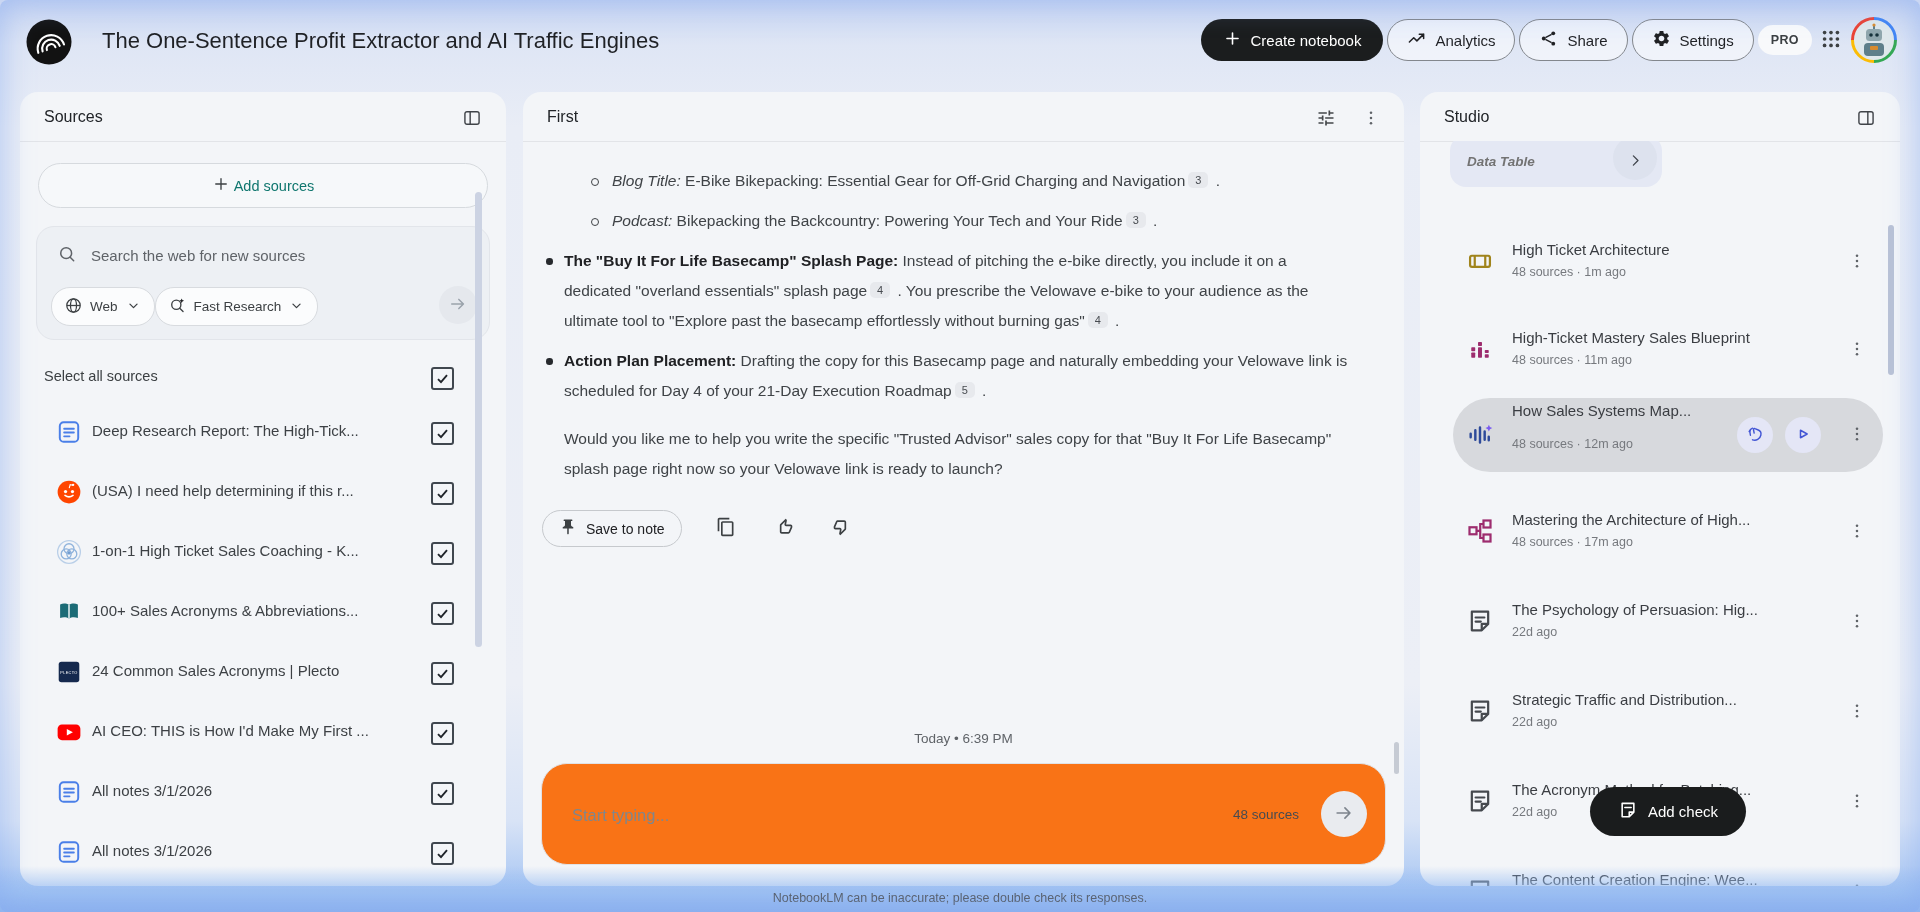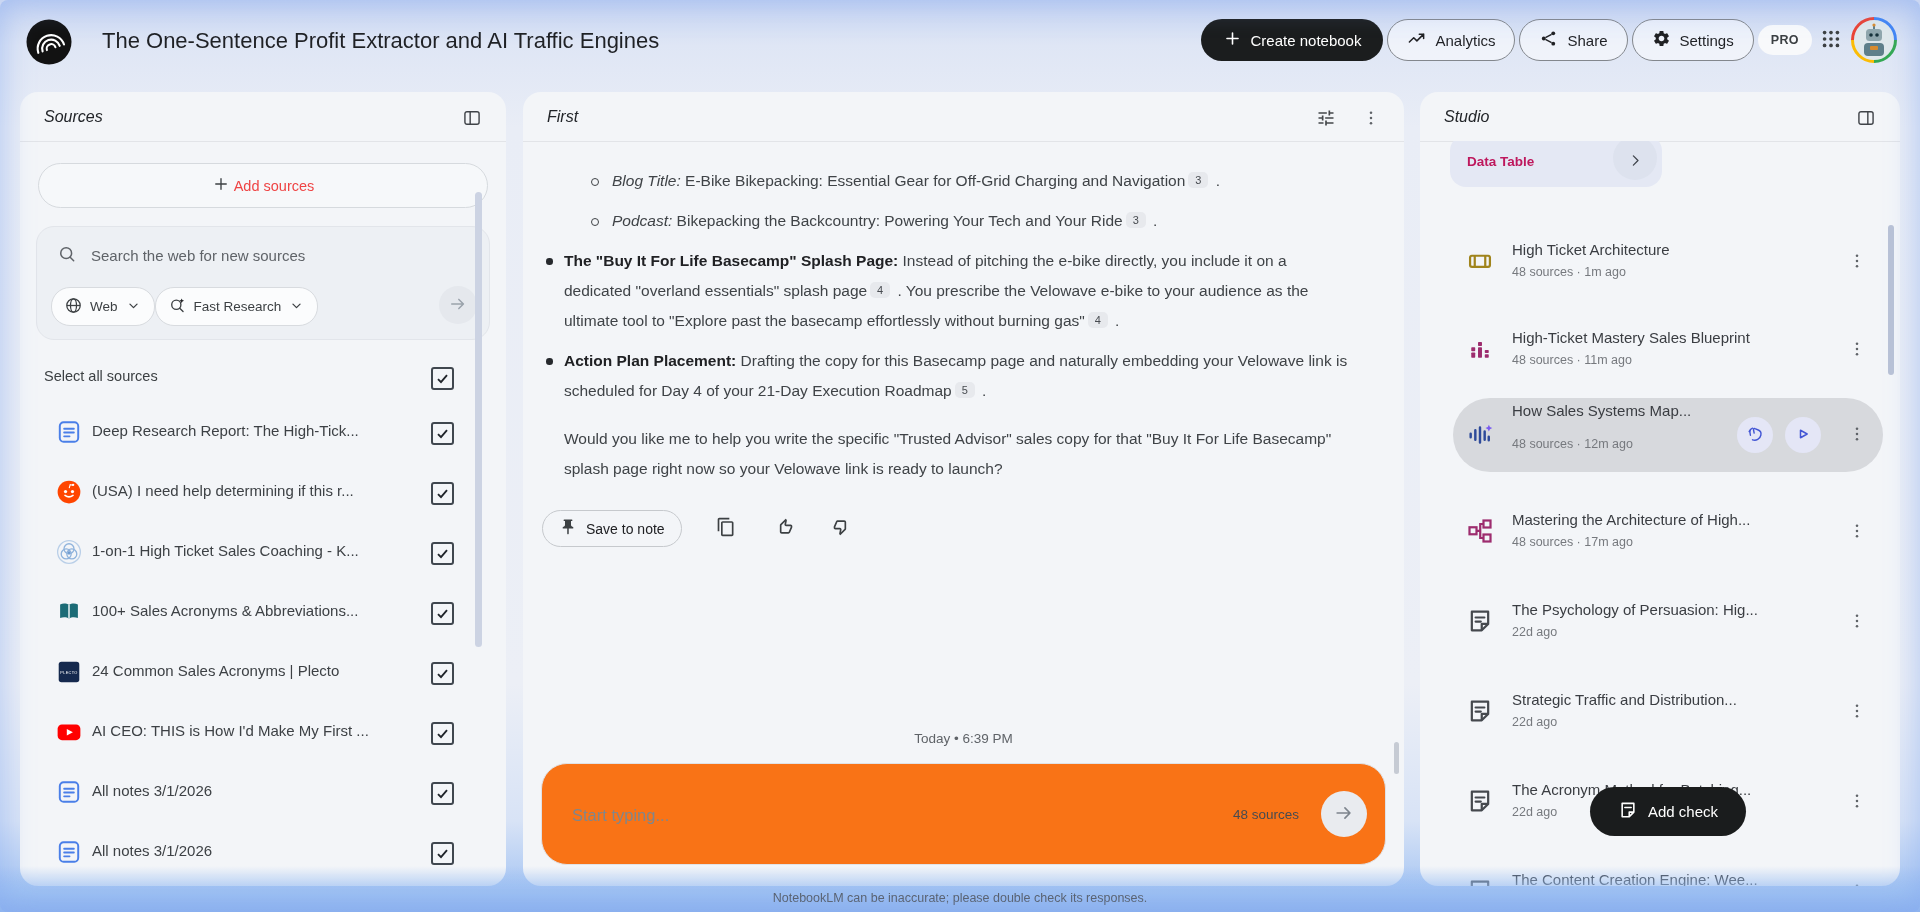--- a/index.html
+++ b/index.html
@@ -23,27 +23,27 @@
   .pro{height:30px;display:flex;align-items:center;padding:0 13px;border-radius:15px;background:#f8f9fb;
     font-size:12.5px;font-weight:bold;color:#3c4043;letter-spacing:.4px;}
   .iconbtn{background:none;border:none;padding:4px;cursor:pointer;display:flex;align-items:center;justify-content:center;}
   .avatar{width:48px;height:48px;border-radius:50%;overflow:hidden;}
 
   
   .panel{position:absolute;top:92px;height:794px;background:#f3f5f8;border-radius:18px;}
   .panel.sources{left:20px;width:486px;}
   .panel.chat{left:523px;width:881px;}
   .panel.studio{left:1420px;width:480px;}
-  .panel-head{position:relative;height:49px;border-bottom:1px solid #e2e4e8;display:flex;align-items:center;padding:0 24px;font-style:italic;}
+  .panel-head{position:relative;height:49px;border-bottom:1px solid #e2e4e8;display:flex;align-items:center;padding:0 24px;}
   .panel-title{font-size:16px;color:#212428;}
   .head-right{position:absolute;right:20px;top:12px;display:flex;gap:18px;}
 
   
   .add-sources{position:absolute;top:71px;left:18px;right:18px;height:45px;border:1px solid #d6dade;border-radius:23px;
-    background:#f6f8fa;display:flex;align-items:center;justify-content:center;gap:4px;font-size:14.5px;color:#ef4444;cursor:pointer;}
+    background:#f6f8fa;display:flex;align-items:center;justify-content:center;gap:4px;font-size:14.5px;color:#0f766e;cursor:pointer;}
   .search-card{position:absolute;top:134px;left:16px;right:16px;height:112px;background:#edf0f4;
     border:1px solid #e2e5ea;border-radius:18px;}
   .search-row{display:flex;align-items:center;gap:14px;padding:17px 0 0 20px;font-size:15px;color:#5f6368;}
   .chips{position:absolute;left:14px;bottom:13px;display:flex;align-items:center;}
   .chip{height:37px;border:1px solid #d8dbdf;background:#fbfcfd;border-radius:19px;display:flex;align-items:center;
     gap:7px;padding:0 12px;font-size:13.5px;color:#3c4043;cursor:pointer;white-space:nowrap;}
   .go{position:absolute;right:12px;bottom:15px;width:38px;height:38px;border-radius:50%;background:#e5e8ed;
     display:flex;align-items:center;justify-content:center;border:none;cursor:pointer;}
   .select-all{position:absolute;top:276px;left:24px;font-size:14.5px;color:#3c4043;}
   .cb{position:absolute;right:52px;width:19px;height:19px;border:2px solid #40474f;border-radius:3px;
@@ -76,21 +76,21 @@
     font-size:16.5px;color:#202124;font-family:"Liberation Sans","DejaVu Sans",sans-serif;}
   .input-box input::placeholder{color:#80868b;}
   .count{position:absolute;right:86px;top:50%;transform:translateY(-50%);font-size:13.5px;color:#474b50;}
   .send{position:absolute;right:18px;top:50%;transform:translateY(-50%);width:46px;height:46px;border-radius:50%;
     background:#e9ebef;border:none;display:flex;align-items:center;justify-content:center;cursor:pointer;}
   .chat-thumb{position:absolute;right:5px;bottom:112px;width:5px;height:32px;background:#c6cbd4;border-radius:3px;}
 
   
   .studio-body{position:absolute;top:49px;left:0;right:0;bottom:0;overflow:hidden;}
   .data-chip{position:absolute;top:-6px;left:30px;height:52px;width:212px;background:#e4e8f4;border-radius:16px;
-    display:flex;align-items:center;padding-left:17px;box-sizing:border-box;font-size:13.5px;font-weight:bold;color:#be185d;cursor:pointer;}
+    display:flex;align-items:center;padding-left:17px;box-sizing:border-box;font-size:13.5px;font-weight:bold;color:#737373;cursor:pointer;font-style:italic;}
   .chip-btn{position:absolute;top:-5px;left:193px;width:44px;height:44px;border-radius:50%;background:#dde2ee;border:none;
     display:flex;align-items:flex-end;justify-content:center;padding-bottom:8px;cursor:pointer;}
   .st-row{position:absolute;left:0;right:0;height:56px;cursor:pointer;}
   .sel-bg{position:absolute;left:33px;width:430px;height:74px;background:#d7d9dd;border-radius:37px;}
   .st-ic{position:absolute;left:46px;top:13px;}
   .st-t{position:absolute;left:92px;top:7px;font-size:15px;color:#3a3d42;width:310px;white-space:nowrap;overflow:hidden;}
   .st-m{position:absolute;left:92px;top:31px;font-size:12.5px;color:#76797e;}
   .st-more{position:absolute;left:424px;top:14px;}
   .circ{position:absolute;width:36px;height:36px;border-radius:50%;background:#e4e6f6;border:none;display:flex;
     align-items:center;justify-content:center;cursor:pointer;}

